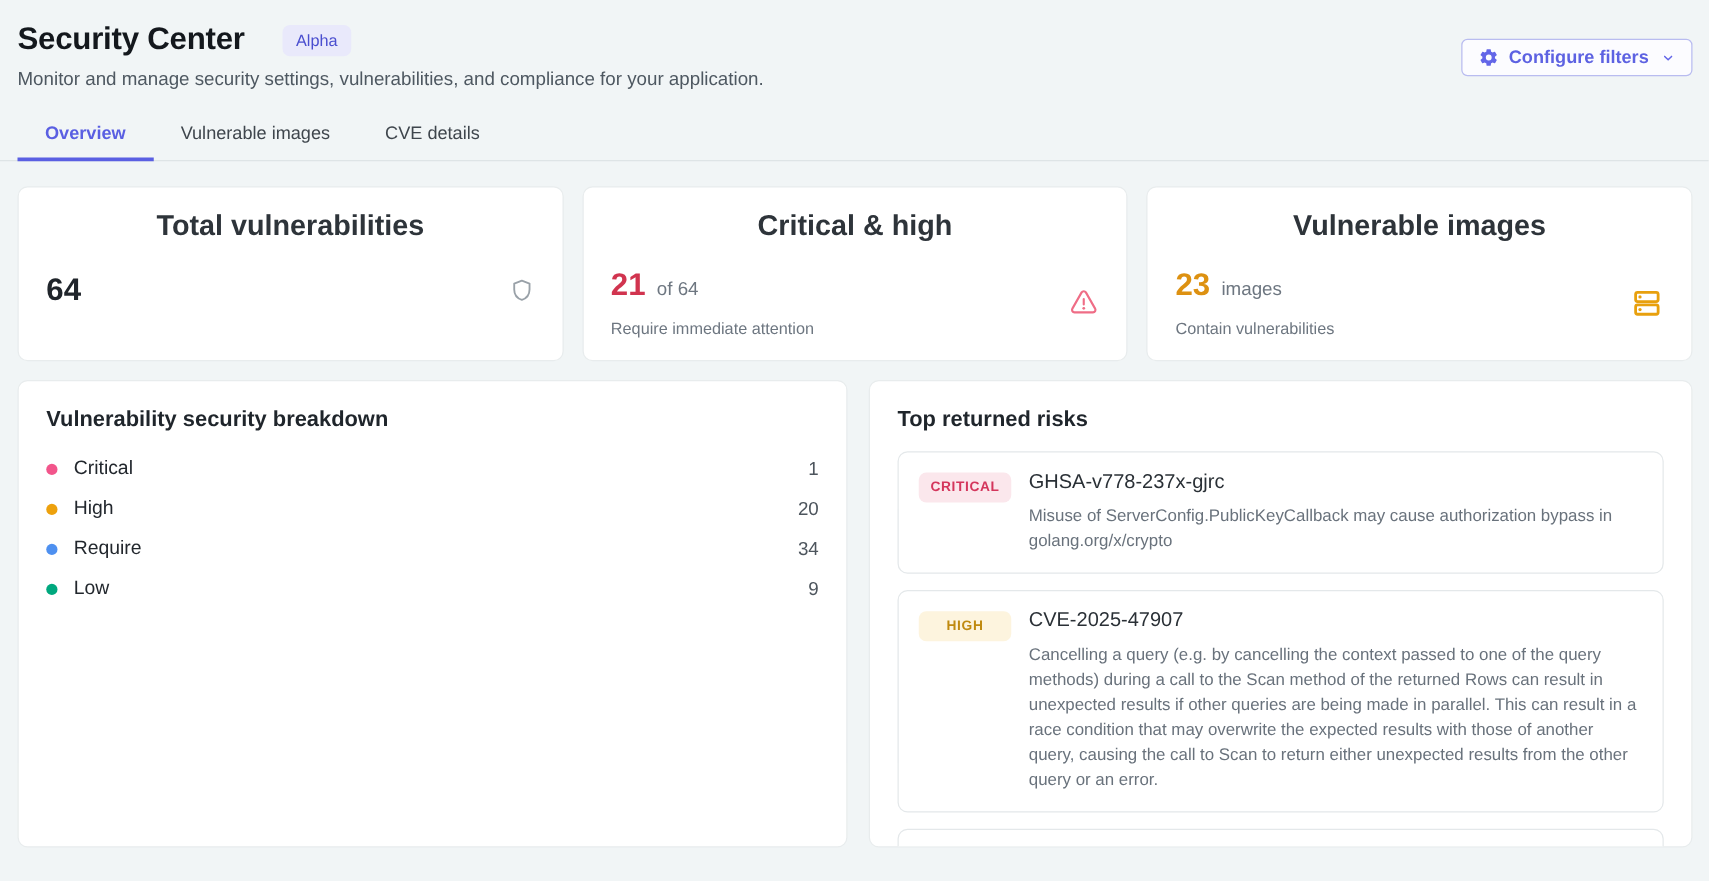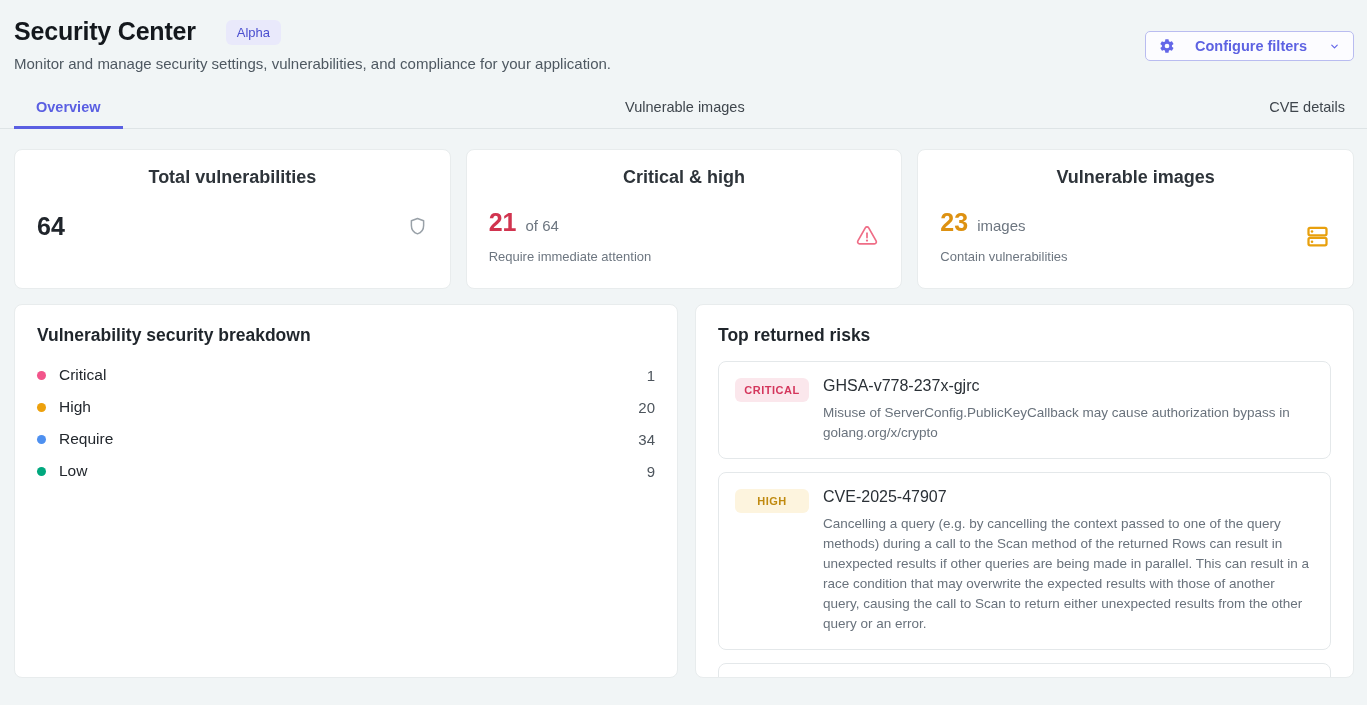--- a/index.html
+++ b/index.html
@@ -12,46 +12,45 @@
   .header { position:relative; padding:17px 14px 0 14px; }
   .title-row { display:flex; align-items:center; gap:30px; }
   .page-title { font-size:25px; font-weight:700; color:#14181d; letter-spacing:-0.2px; }
   .alpha-badge {
     background:#e9e9fb; color:#4a4ecf; font-size:13px; font-weight:500;
     padding:5px 11px; border-radius:6px; margin-top:2px;
   }
   .subtitle { margin-top:9px; font-size:15px; color:#4e5861; }
   .config-btn {
     position:absolute; top:31px; right:13px;
-    display:flex; align-items:center; gap:20px;
+    display:flex; align-items:center; gap:8px;
     background:#fcfcff; border:1px solid #b9bcf0; border-radius:5px;
     padding:6px 13px; cursor:pointer;
     font-family:"Liberation Sans", sans-serif;
     font-size:14.5px; font-weight:700; color:#5d62e2;
   }
   .config-btn .chev { display:flex; margin-left:2px; }
   .tabs {
     display:flex; margin-top:17px; padding:0 0 0 14px;
     border-bottom:1px solid #dee4e6;
-    justify-content:space-between;
   }
   .tab {
     padding:10px 22px 11px 22px; font-size:14.5px; font-weight:500;
     color:#3f464d; cursor:pointer; border-bottom:3px solid transparent;
     margin-bottom:-1px;
   }
   .tab.active { color:#5a5fe2; font-weight:700; border-bottom-color:#5a5fe2; }
 
   .content { padding:20px 13px 0 14px; }
   .summary-grid { display:grid; grid-template-columns:1fr 1fr 1fr; gap:15px; }
   .card {
     background:#ffffff; border:1px solid #e8eced; border-radius:8px;
     height:140px; padding:17px 22px 16px 22px;
   }
-  .card-title { text-align:center; font-size:18px; font-weight:600; color:#2e343a; }
+  .card-title { text-align:center; font-size:23px; font-weight:600; color:#2e343a; }
   .card-body { display:flex; justify-content:space-between; align-items:center; margin-top:24px; }
   .metric-row { display:flex; align-items:baseline; }
   .metric-value { font-size:25px; font-weight:700; color:#20252b; }
   .metric-suffix { font-size:15px; color:#6d7680; margin-left:9px; }
   .metric-sub { font-size:13px; color:#6d7680; margin-top:12px; }
   .card-icon { display:flex; align-items:center; }
 
   .panels { display:grid; grid-template-columns:664px 1fr; gap:17px; margin-top:15px; }
   .panel {
     background:#ffffff; border:1px solid #e8eced; border-radius:8px;

